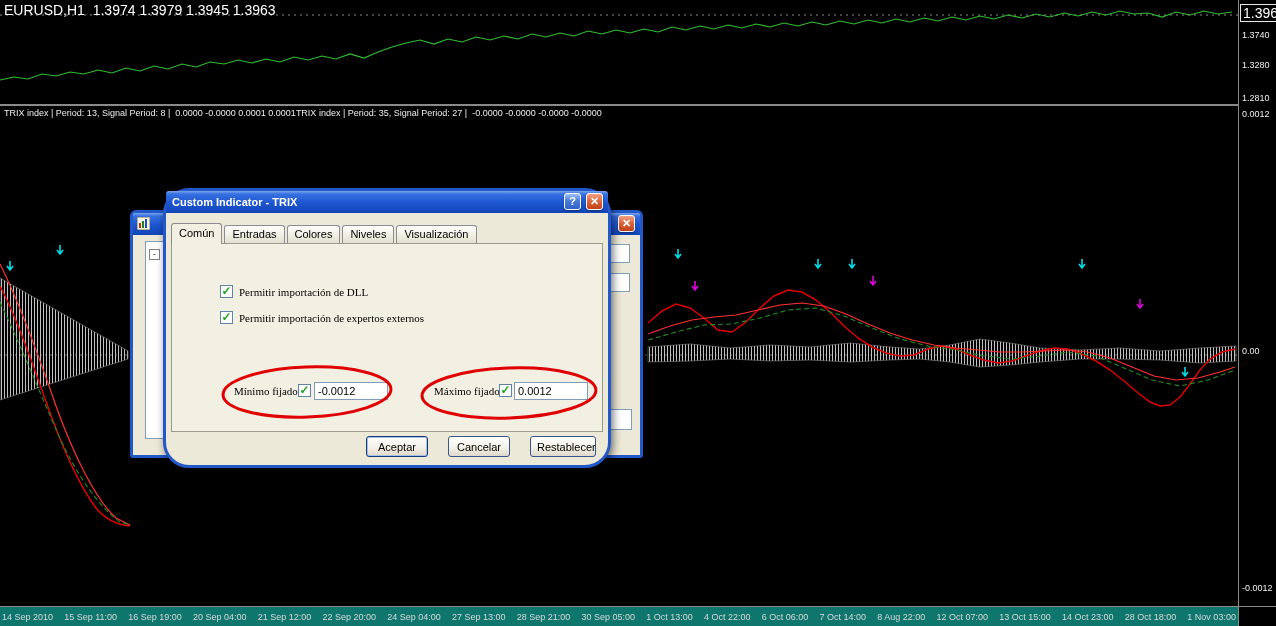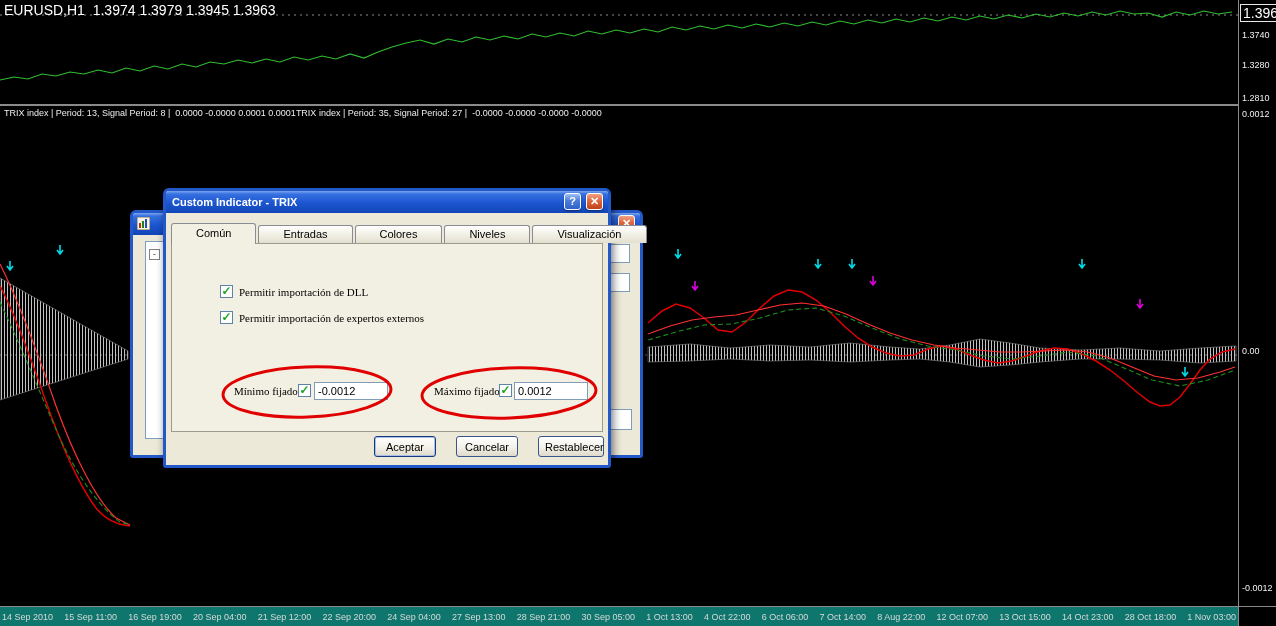--- a/index.html
+++ b/index.html
@@ -29,34 +29,34 @@
      box-shadow:0 1px 2px rgba(0,0,0,.4);}
   .tb-help{right:27px;background:linear-gradient(180deg,#9CC0F8,#4A7CD8 45%,#2E62C8);}
   .tb-close{right:5px;background:linear-gradient(180deg,#F2A284,#DE6840 45%,#C04018);}
   
   #back-dialog{left:130px;top:210px;width:507px;height:242px;z-index:20;}
   .tree{position:absolute;left:12px;top:28px;width:22px;height:196px;background:#fff;border:1px solid #7F9DB9;}
   .collapse-box{position:absolute;left:3px;top:7px;width:9px;height:9px;border:1px solid #808080;background:#fff;color:#000;
      font:8px/8px "Liberation Mono",monospace;text-align:center;cursor:pointer;}
   .bx{position:absolute;background:#fff;border:1px solid #7F9DB9;}
   
-  #front-dialog{left:163px;top:188px;width:442px;height:274px;z-index:30;}
+  #front-dialog{left:163px;top:188px;width:442px;height:274px;z-index:30;border-radius:26px;}
   #tab-strip{position:absolute;left:5px;top:32px;height:20px;display:flex;align-items:flex-end;z-index:3;}
-  .tab{height:17px;line-height:17px;padding:0 24px;font-size:11px;color:#000;border:1px solid #898C95;border-bottom:none;
+  .tab{height:17px;line-height:17px;padding:0 7px;font-size:11px;color:#000;border:1px solid #898C95;border-bottom:none;
      border-radius:3px 3px 0 0;background:linear-gradient(180deg,#FFF,#EFEDE0 60%,#E2DFD0);margin-right:2px;cursor:pointer;}
   .tab.active{height:20px;line-height:19px;background:#F2F0E3;margin-bottom:-1px;z-index:4;position:relative;}
   #tab-panel{position:absolute;left:5px;right:5px;top:52px;height:187px;border:1px solid #9A9C8F;background:#F2F0E3;}
   .cb{display:inline-block;width:13px;height:13px;border:1px solid #5E82A8;background:#fff;color:#1FA31F;
       font-size:12px;line-height:11px;font-weight:bold;text-align:center;vertical-align:middle;cursor:pointer;box-sizing:border-box;}
   .cb-label{font-size:11px;color:#000;font-family:Liberation Serif, serif;}
   .row{position:absolute;display:flex;align-items:center;gap:6px;}
   .inp{position:absolute;width:74px;height:18px;border:1px solid #7F9DB9;background:#fff;color:#000;
       font-family:"Liberation Sans",sans-serif;font-size:11px;padding:0 3px;box-sizing:border-box;}
   .btn{position:absolute;top:245px;height:21px;font-family:"Liberation Sans",sans-serif;font-size:11px;color:#000;
-      border:1px solid #39568C;border-radius:3px;background:linear-gradient(180deg,#FFFFFF,#F4F1E8 55%,#DFD9CA);cursor:pointer;margin-left:8px;}
+      border:1px solid #39568C;border-radius:3px;background:linear-gradient(180deg,#FFFFFF,#F4F1E8 55%,#DFD9CA);cursor:pointer;}
   .btn.default{border-color:#16387C;box-shadow:inset 0 0 0 1px #A8C0E8;}
   
   #annotation-overlay{position:absolute;left:0;top:0;z-index:50;pointer-events:none;}
   
   .arrow-cyan path{stroke:#00DDE8;fill:none;stroke-width:1.6;}
   .arrow-magenta path{stroke:#DD00DD;fill:none;stroke-width:1.6;}
 </style>
 </head>
 <body>
 

